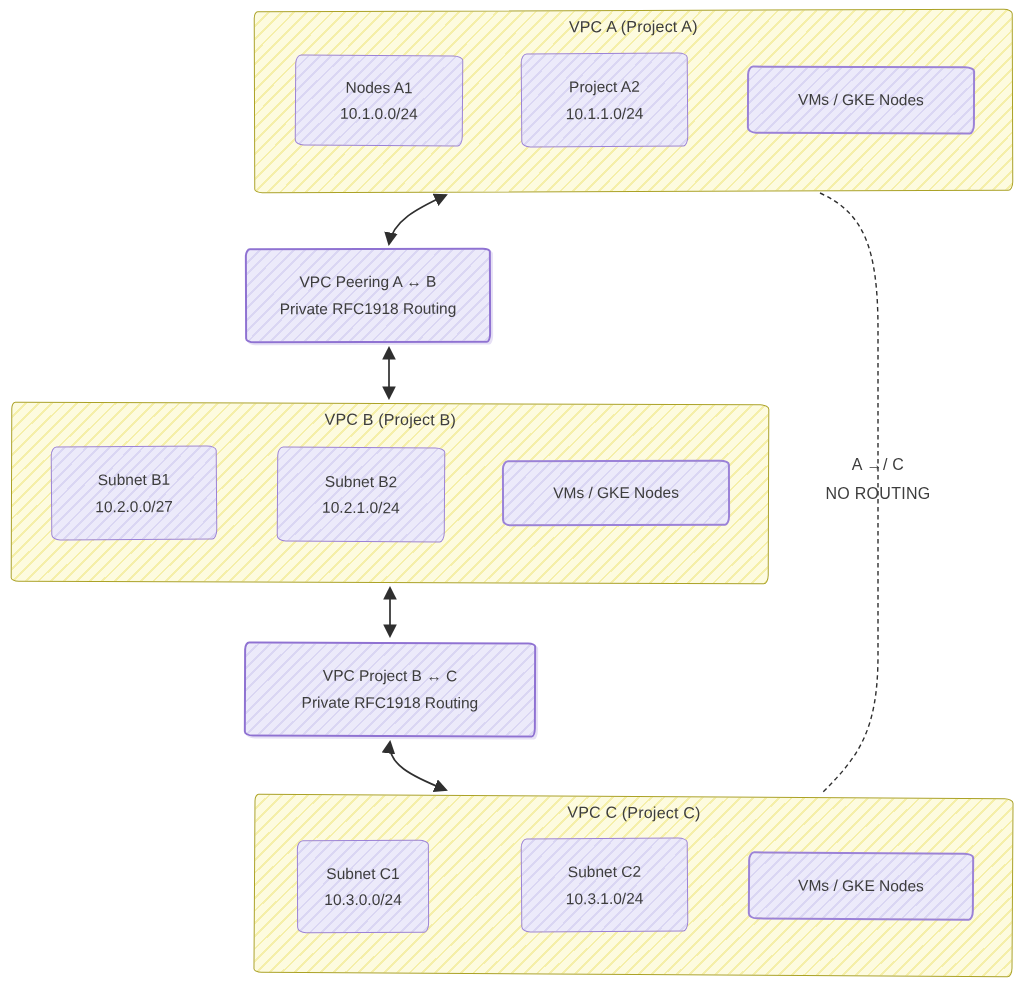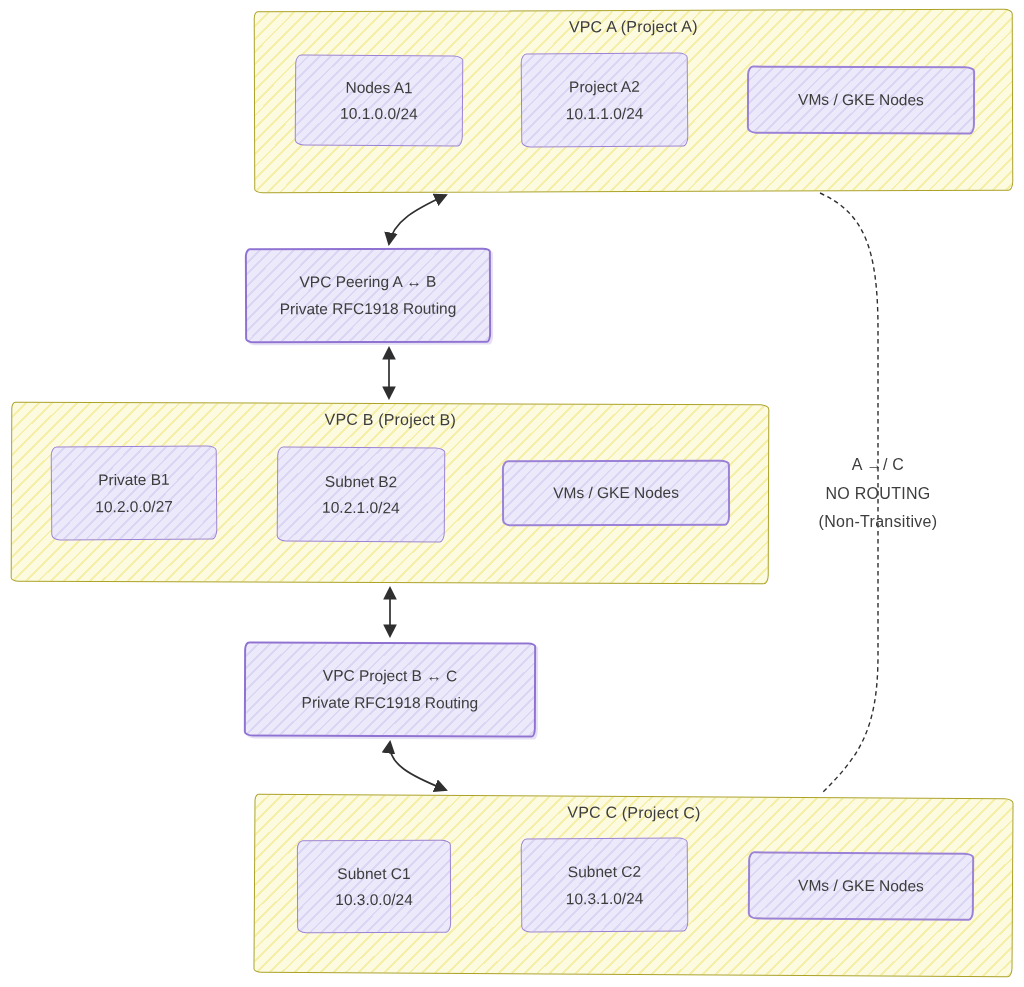--- a/index.html
+++ b/index.html
@@ -113,50 +113,49 @@
 
   <div class="peering r-a" style="left:245px;top:248px;width:246px;height:95px;">
     <span>VPC Peering A ↔ B</span>
     <span>Private RFC1918 Routing</span>
   </div>
 
   <section class="vpc r-d" style="left:11px;top:403px;width:758px;height:180px;">
     <div class="vpc-title">VPC B (Project B)</div>
   </section>
   <div class="node r-c" style="left:51px;top:446px;width:166px;height:94px;">
-    <span>Private B1</span>
+    <span>Subnet B1</span>
     <span>10.2.0.0/27</span>
   </div>
   <div class="node r-b" style="left:277px;top:447px;width:168px;height:95px;">
     <span>Subnet B2</span>
     <span>10.2.1.0/24</span>
   </div>
   <div class="node vms r-a" style="left:502px;top:460px;width:228px;height:66px;">
     <span>VMs / GKE Nodes</span>
   </div>
 
   <div class="peering r-d" style="left:244px;top:642px;width:292px;height:95px;">
     <span>VPC Project B ↔ C</span>
     <span>Private RFC1918 Routing</span>
   </div>
 
   <section class="vpc r-b" style="left:254px;top:796px;width:759px;height:179px;">
     <div class="vpc-title">VPC C (Project C)</div>
   </section>
-  <div class="node r-a" style="left:297px;top:840px;width:154px;height:93px;">
+  <div class="node r-a" style="left:297px;top:840px;width:132px;height:93px;">
     <span>Subnet C1</span>
     <span>10.3.0.0/24</span>
   </div>
   <div class="node r-c" style="left:521px;top:838px;width:167px;height:94px;">
     <span>Subnet C2</span>
     <span>10.3.1.0/24</span>
   </div>
   <div class="node vms r-b" style="left:748px;top:852px;width:226px;height:68px;">
     <span>VMs / GKE Nodes</span>
   </div>
 
   <div class="note" style="left:778px;top:451px;width:200px;">
     <div>A →/ C</div>
     <div>NO ROUTING</div>
-    <div>(Non-Transitive)</div>
   </div>
 
 </div>
 
 </body></html>

